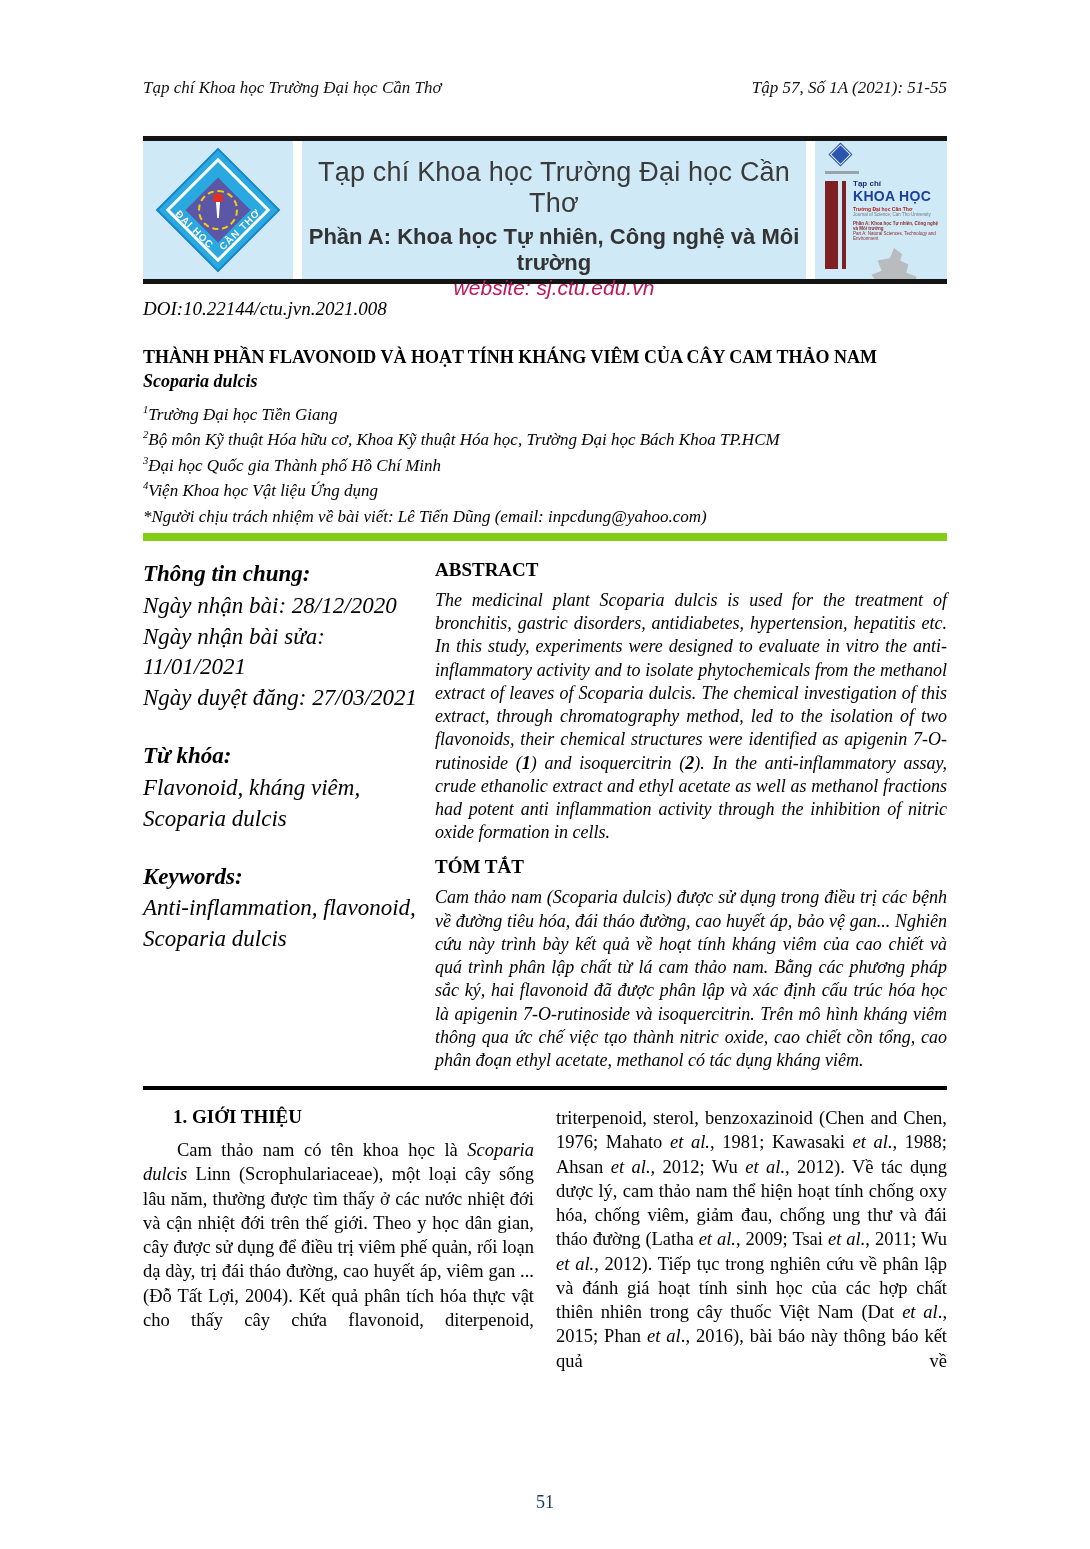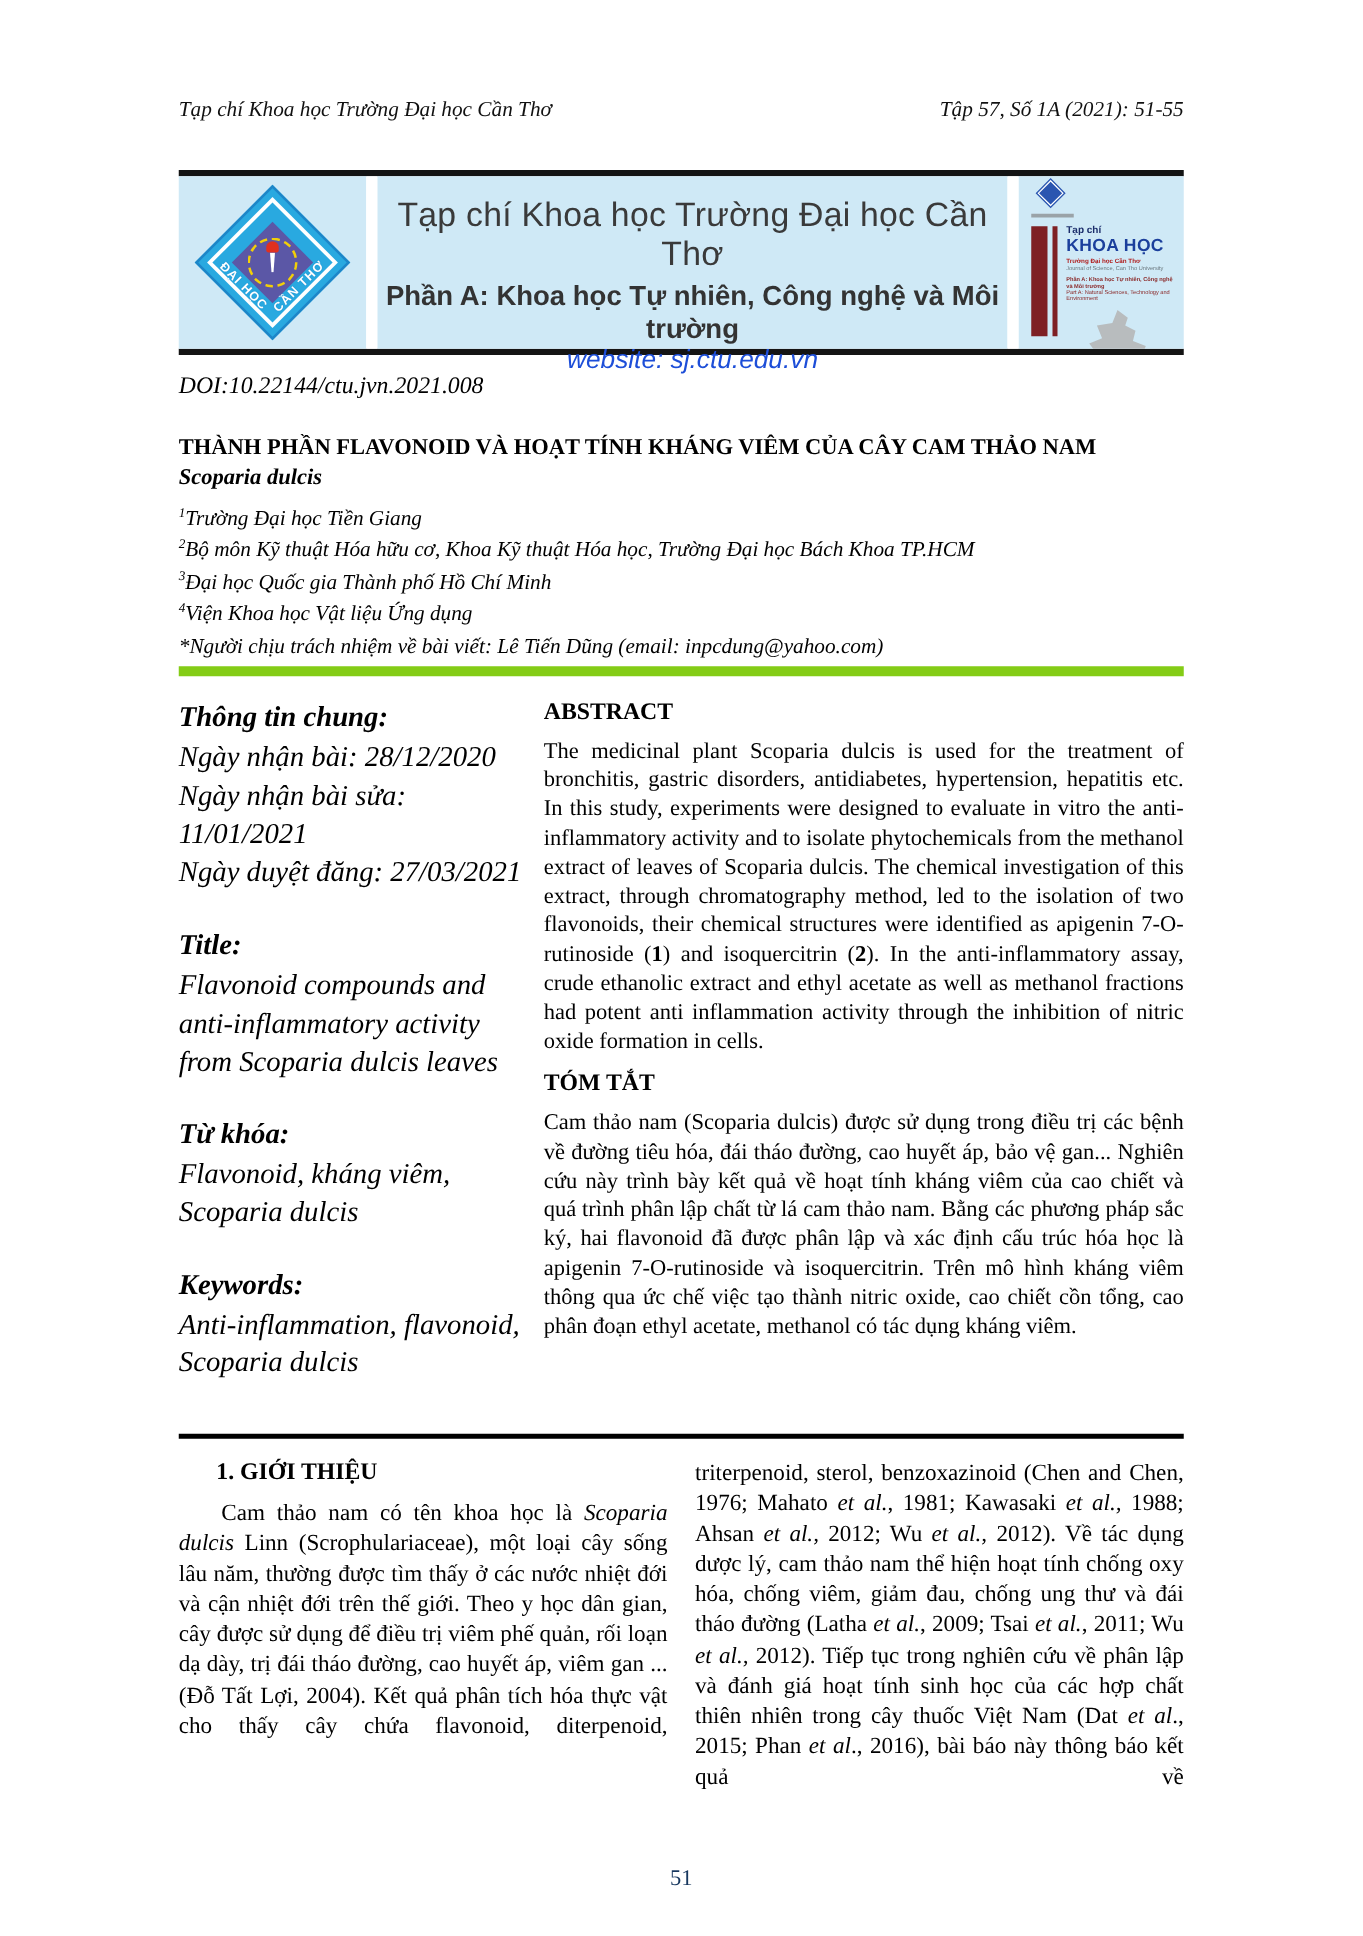--- a/index.html
+++ b/index.html
@@ -15,21 +15,21 @@
     margin-top:38px;display:flex;align-items:stretch;height:138px;
     border-top:5px solid #141414;border-bottom:5px solid #141414;background:#fff;
   }
   .panel{background:#cfe9f6;}
   .logo-panel{width:150px;display:flex;align-items:center;justify-content:center;}
   .vgap{width:9px;background:#fff;}
   .banner-center{flex:1;display:flex;flex-direction:column;align-items:center;text-align:center;
     font-family:"Liberation Sans", sans-serif;}
   .bc-title{margin-top:16px;font-size:27px;color:#3a3a3a;letter-spacing:.2px;}
   .bc-sub{margin-top:5px;font-size:22px;font-weight:bold;color:#333;}
-  .bc-web{margin-top:auto;font-size:21px;font-style:italic;color:#1d4ed8;}
+  .bc-web{margin-top:auto;font-size:21px;font-style:italic;color:#be185d;}
   
   .logo{position:relative;width:122px;height:122px;}
   .dstack{position:absolute;left:50%;top:50%;transform:translate(-50%,-50%) rotate(45deg);}
   .d1{width:84px;height:84px;background:#29a9e0;border:2px solid #1d86c8;display:flex;align-items:center;justify-content:center;}
   .d2{width:74px;height:74px;background:#fff;display:flex;align-items:center;justify-content:center;}
   .d3{width:68px;height:68px;background:#29a9e0;display:flex;align-items:center;justify-content:center;}
   .d4{width:46px;height:46px;background:#5b57a6;display:flex;align-items:center;justify-content:center;}
   .unrot{transform:rotate(-45deg);display:flex;align-items:center;justify-content:center;}
   .laurel{width:36px;height:36px;border:2px dashed #f2cf08;border-radius:50%;display:flex;align-items:flex-start;justify-content:center;}
   .torch{position:relative;width:6px;height:22px;margin-top:4px;}
@@ -58,21 +58,21 @@
   .authors{margin-top:22px;font-size:19px;}
   .affils{margin-top:8px;font-style:italic;font-size:17px;line-height:1.5;border-bottom:8px solid #84cc16;padding-bottom:4px;}
   .affils p{margin:0;}
   
   .meta-grid{display:grid;grid-template-columns:282px 1fr;column-gap:10px;margin-top:18px;}
   .info-col{font-style:italic;font-size:23px;line-height:1.34;}
   .info-col .grp{margin-bottom:27px;}
   .info-col .lbl{font-weight:bold;margin:0 0 1px 0;}
   .info-col p{margin:0;}
   .abs-head{font-size:19px;font-weight:bold;margin:0 0 8px 0;}
-  .abs-body{margin:0;font-size:18px;line-height:1.29;text-align:justify;}
+  .abs-body{margin:0;font-style:italic;font-size:18px;line-height:1.29;text-align:justify;}
   .tomtat-head{font-size:19px;font-weight:bold;margin:12px 0 8px 0;}
   
   .thick-rule{border:0;border-top:4px solid #000;margin:14px 0 0 0;}
   .intro-grid{display:grid;grid-template-columns:1fr 1fr;column-gap:22px;margin-top:16px;}
   .sec-head{font-size:19px;font-weight:bold;margin:0 0 10px 0;padding-left:30px;}
   .body-par{margin:0;font-size:18.5px;line-height:1.31;text-align:justify;text-align-last:justify;text-indent:34px;}
   .body-par.no-indent{text-indent:0;}
   .page-num{position:absolute;left:0;right:0;top:1492px;text-align:center;font-size:18px;color:#17375e;}
   
   .seg-i{font-style:italic;}
@@ -156,24 +156,20 @@
 
     <div class="meta-grid">
       <div class="info-col">
         <div class="grp">
           <p class="lbl">Thông tin chung:</p>
           <p>Ngày nhận bài: 28/12/2020</p>
           <p>Ngày nhận bài sửa: 11/01/2021</p>
           <p>Ngày duyệt đăng: 27/03/2021</p>
         </div>
         <div class="grp">
-          <p class="lbl">Title:</p>
-          <p>Flavonoid compounds and anti-inflammatory activity from Scoparia dulcis leaves</p>
-        </div>
-        <div class="grp">
           <p class="lbl">Từ khóa:</p>
           <p>Flavonoid, kháng viêm, Scoparia dulcis</p>
         </div>
         <div class="grp">
           <p class="lbl">Keywords:</p>
           <p>Anti-inflammation, flavonoid, Scoparia dulcis</p>
         </div>
       </div>
       <div class="abs-col">
         <p class="abs-head">ABSTRACT</p>

